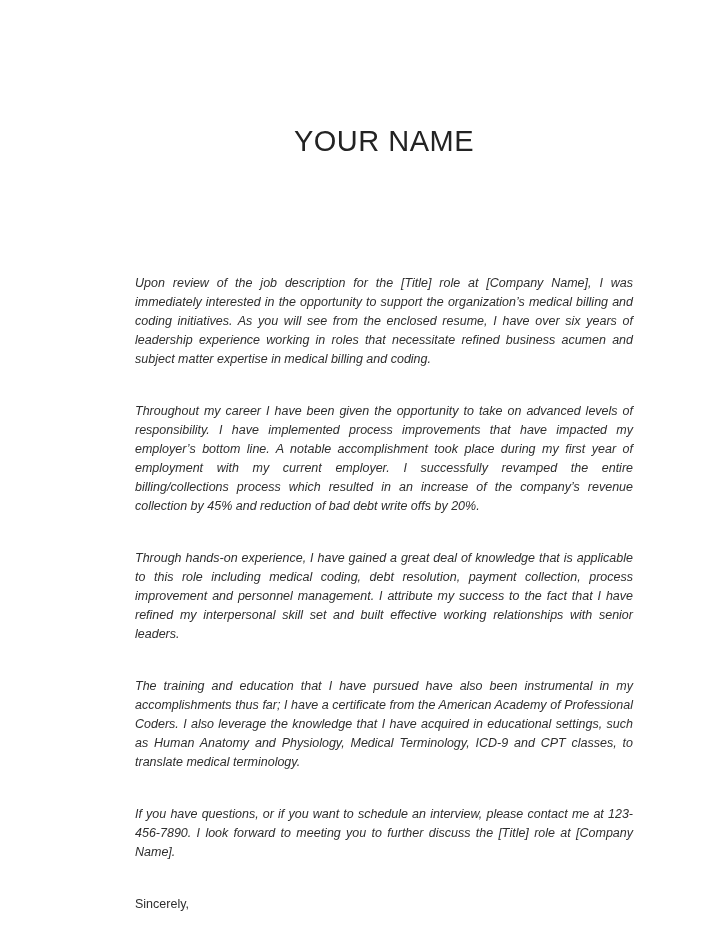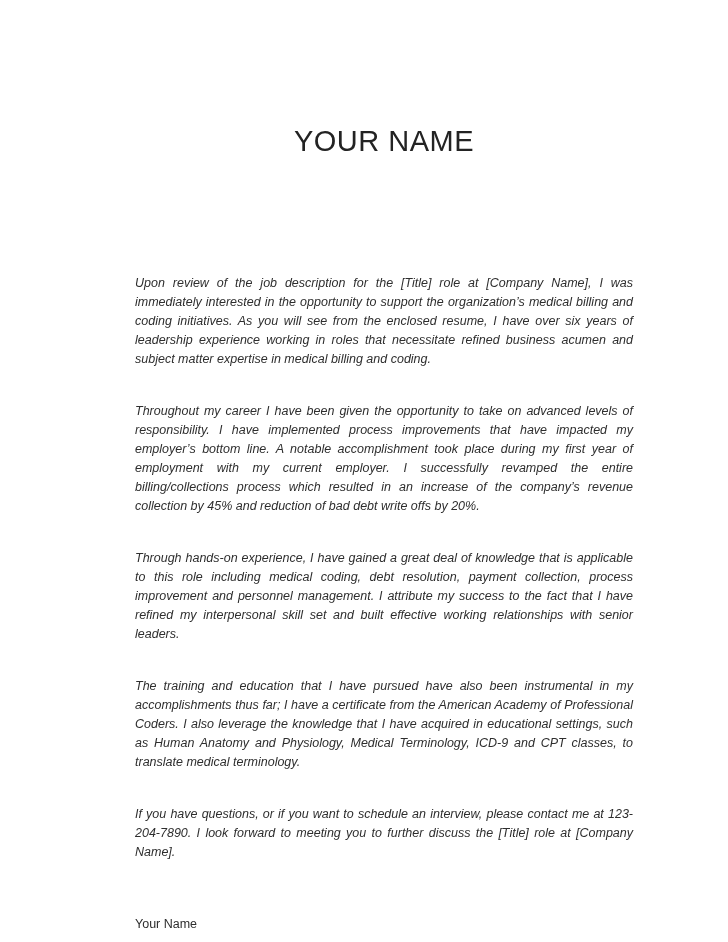--- a/index.html
+++ b/index.html
@@ -82,19 +82,20 @@
   <div class="letter-body">
 
     <p class="para">Upon review of the job description for the [Title] role at [Company Name], I was immediately interested in the opportunity to support the organization’s medical billing and coding initiatives. As you will see from the enclosed resume, I have over six years of leadership experience working in roles that necessitate refined business acumen and subject matter expertise in medical billing and coding.</p>
 
     <p class="para">Throughout my career I have been given the opportunity to take on advanced levels of responsibility. I have implemented process improvements that have impacted my employer’s bottom line. A notable accomplishment took place during my first year of employment with my current employer. I successfully revamped the entire billing/collections process which resulted in an increase of the company’s revenue collection by 45% and reduction of bad debt write offs by 20%.</p>
 
     <p class="para">Through hands-on experience, I have gained a great deal of knowledge that is applicable to this role including medical coding, debt resolution, payment collection, process improvement and personnel management. I attribute my success to the fact that I have refined my interpersonal skill set and built effective working relationships with senior leaders.</p>
 
     <p class="para">The training and education that I have pursued have also been instrumental in my accomplishments thus far; I have a certificate from the American Academy of Professional Coders. I also leverage the knowledge that I have acquired in educational settings, such as Human Anatomy and Physiology, Medical Terminology, ICD-9 and CPT classes, to translate medical terminology.</p>
 
-    <p class="para">If you have questions, or if you want to schedule an interview, please contact me at 123-204-7890. I look forward to meeting you to further discuss the [Title] role at [Company Name].</p>
+    <p class="para">If you have questions, or if you want to schedule an interview, please contact me at 123-456-7890. I look forward to meeting you to further discuss the [Title] role at [Company Name].</p>
 
+    <p class="closing">Sincerely,</p>
 
     <p class="signature">Your Name</p>
   </div>
 
 </div>
 
 </body></html>

